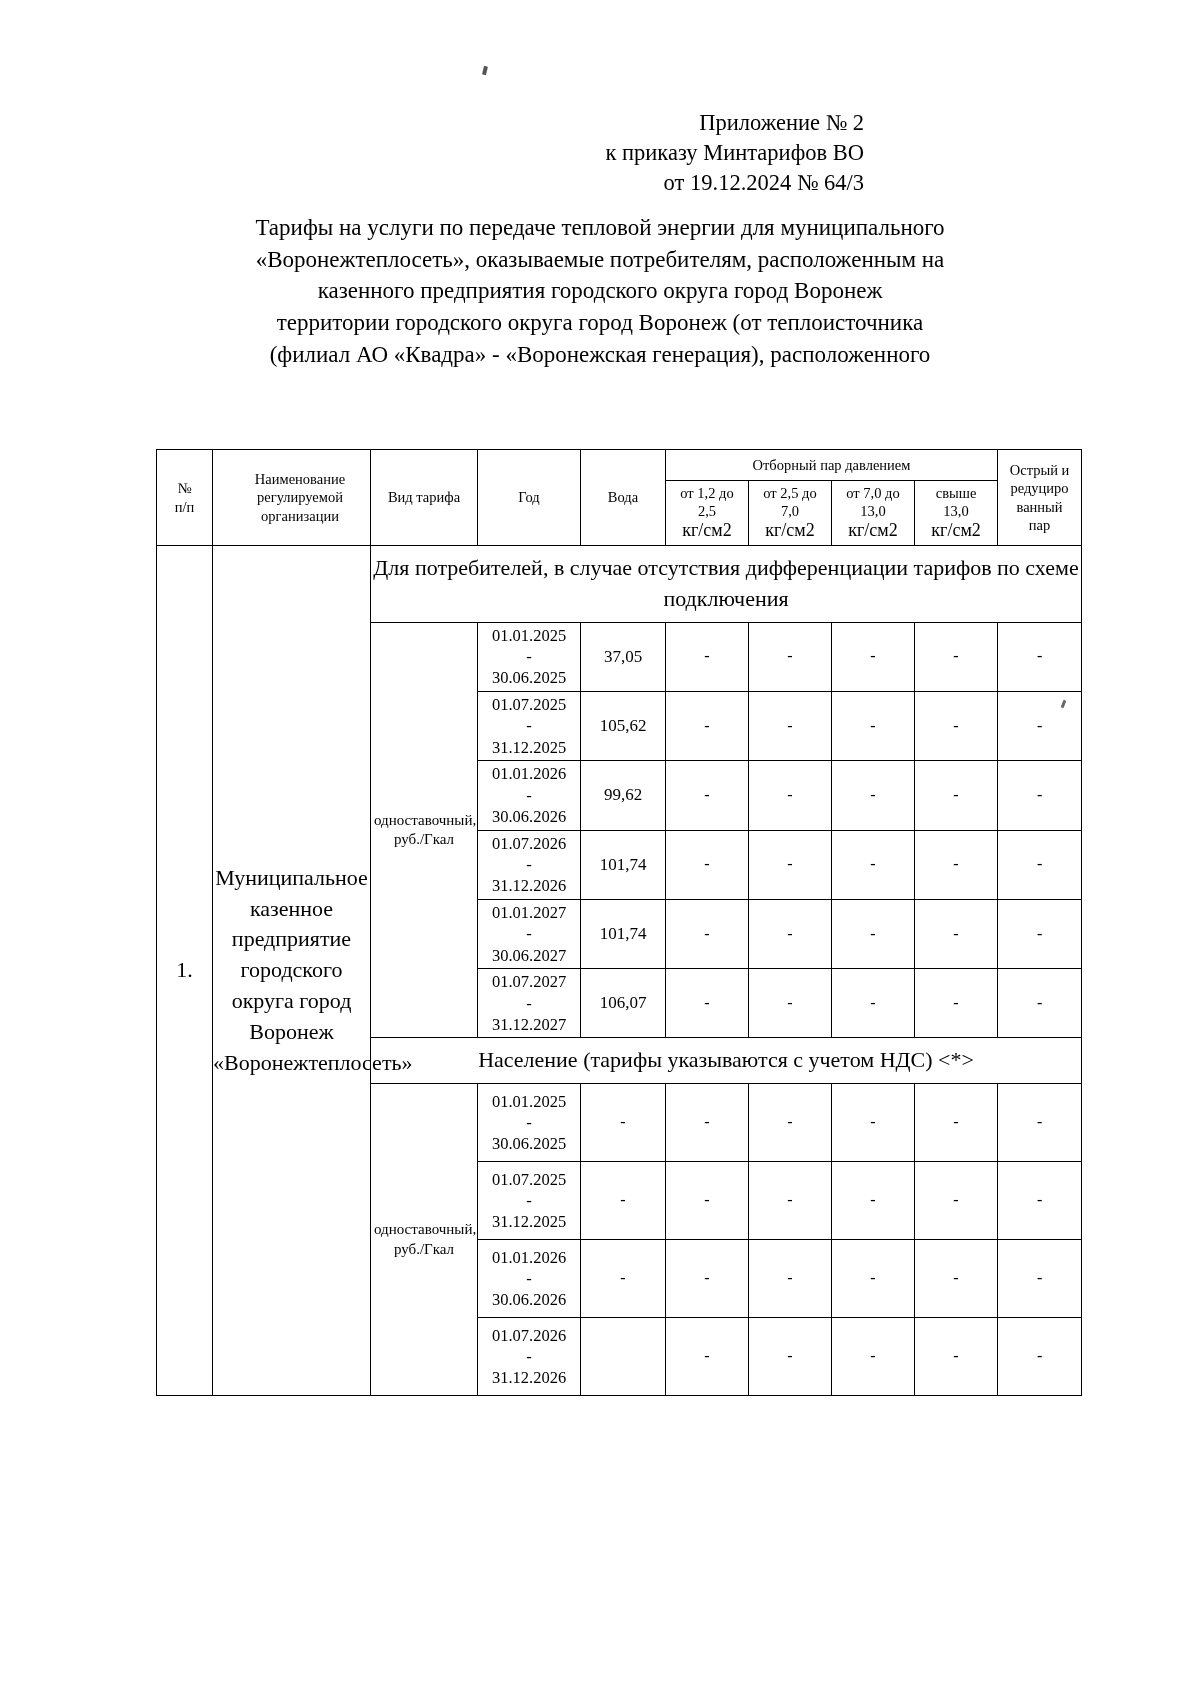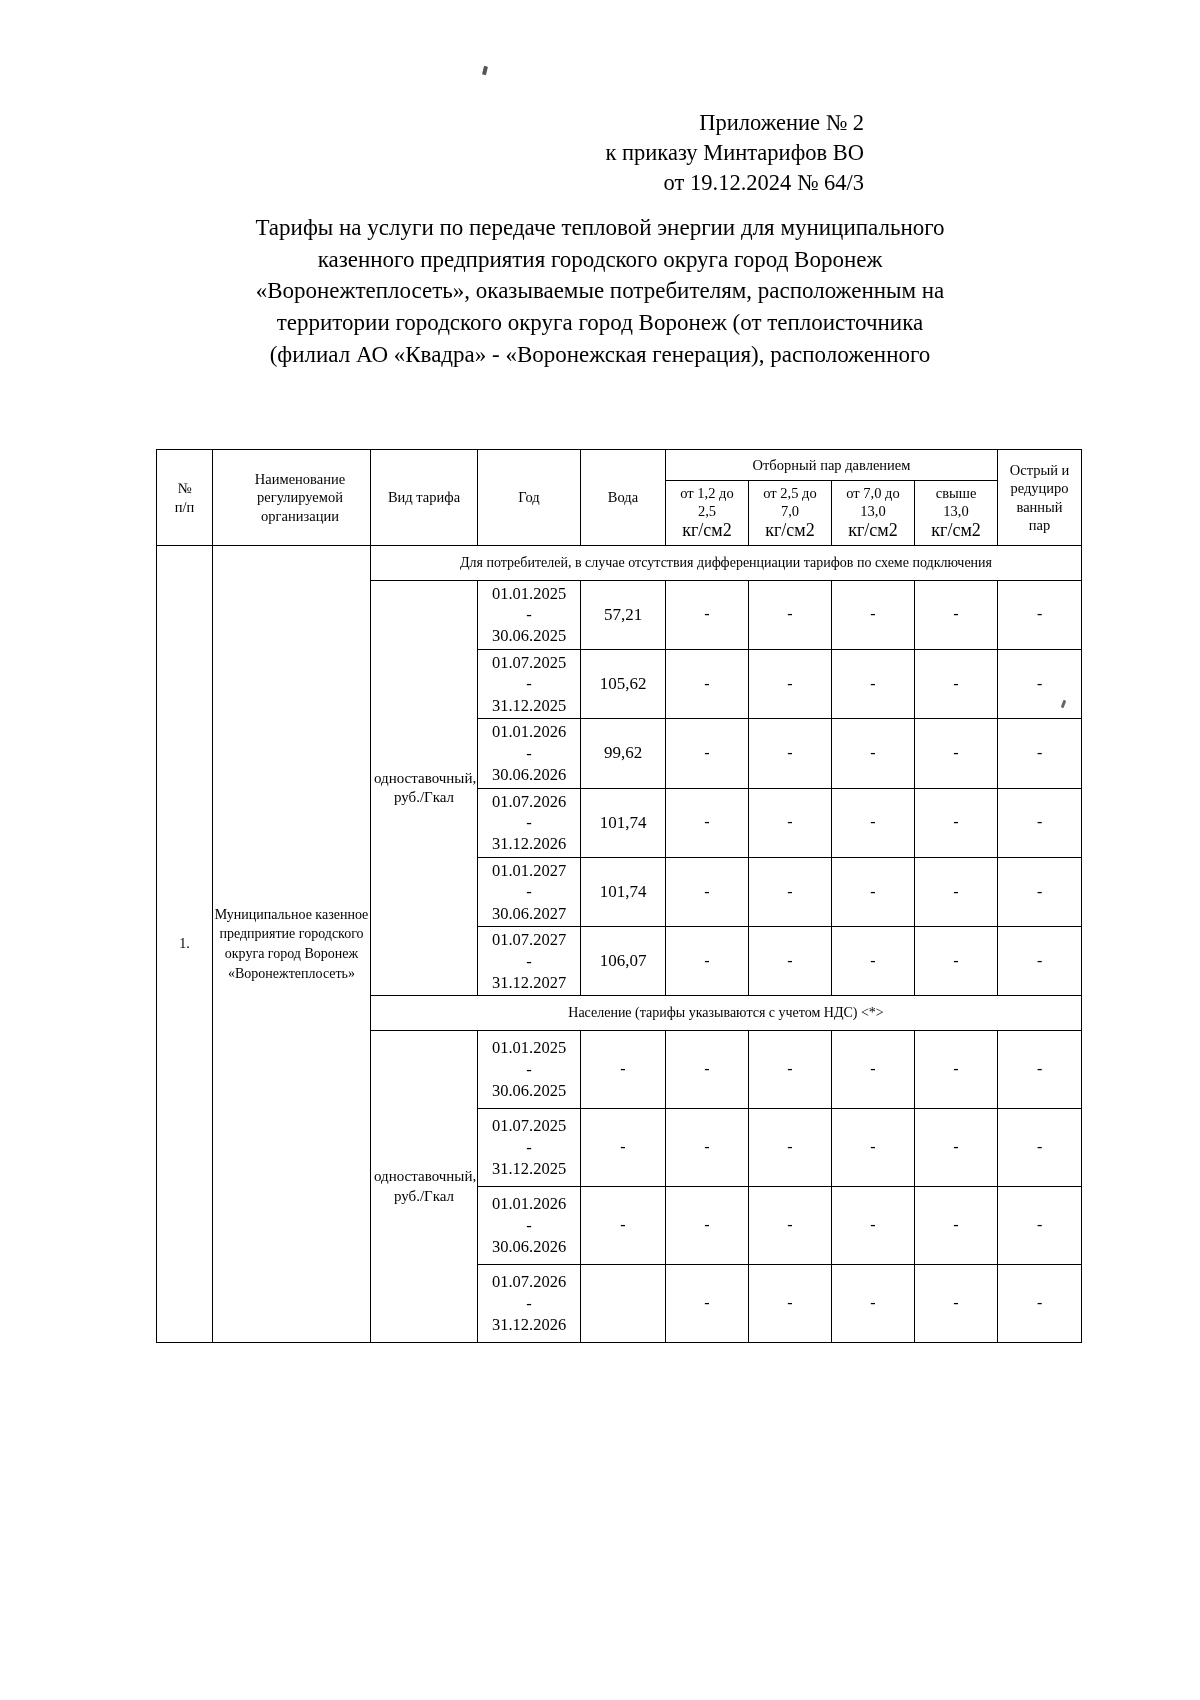--- a/index.html
+++ b/index.html
@@ -112,21 +112,21 @@
     padding: 4px 6px;
   }
   .num-cell {
     font-size: 17px;
   }
   .kind-cell {
     font-size: 15px;
     line-height: 1.4;
   }
   .section-row td {
-    font-size: 14px;
+    font-size: 22px;
     line-height: 1.4;
     padding: 7px 0;
   }
   .year-cell {
     font-size: 16.5px;
     line-height: 1.5;
     padding: 6px 2px;
     white-space: pre-line;
   }
   .value-cell {
@@ -147,22 +147,22 @@
   <div class="stray-mark-2"></div>
 
   <div class="doc-header">
     <div>Приложение № 2</div>
     <div>к приказу Минтарифов ВО</div>
     <div>от 19.12.2024 № 64/3</div>
   </div>
 
   <div class="doc-title">
     <span class="tline">Тарифы на услуги по передаче тепловой энергии для муниципального</span>
+    <span class="tline">«Воронежтеплосеть», оказываемые потребителям, расположенным на</span>
     <span class="tline">казенного предприятия городского округа город Воронеж</span>
-    <span class="tline">«Воронежтеплосеть», оказываемые потребителям, расположенным на</span>
     <span class="tline">территории городского округа город Воронеж (от теплоисточника</span>
     <span class="tline">(филиал АО «Квадра» - «Воронежская генерация), расположенного</span>
   </div>
 
   <table class="tariff-table">
     <colgroup>
       <col style="width:56px">
         <col style="width:158px">
         <col style="width:107px">
       <col style="width:103px">
@@ -224,21 +224,21 @@
         <td rowspan="12" class="num-cell">1.</td>
         <td rowspan="12" class="org-cell">Муниципальное казенное предприятие городского округа город Воронеж «Воронежтеплосеть»</td>
         <td colspan="8">Для потребителей, в случае отсутствия дифференциации тарифов по схеме подключения</td>
       </tr>
 
       <tr class="row-h1">
         <td rowspan="6" class="kind-cell">одноставочный, руб./Гкал</td>
         <td class="year-cell">01.01.2025
 -
 30.06.2025</td>
-        <td class="value-cell">57,21</td>
+        <td class="value-cell">37,05</td>
         <td class="dash-cell">-</td>
         <td class="dash-cell">-</td>
         <td class="dash-cell">-</td>
         <td class="dash-cell">-</td>
         <td class="dash-cell">-</td>
       </tr>
       <tr class="row-h1">
         <td class="year-cell">01.07.2025
 -
 31.12.2025</td>

